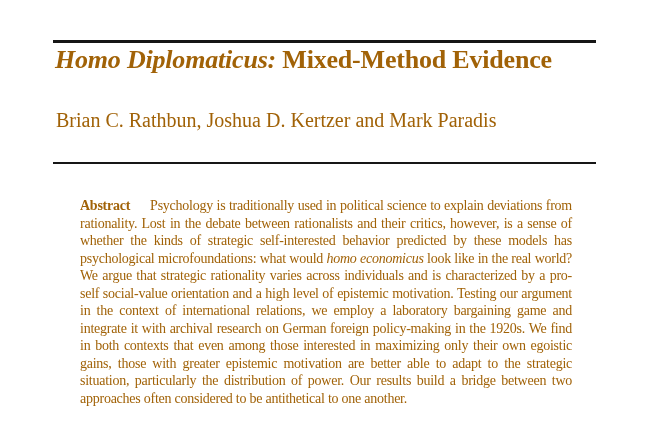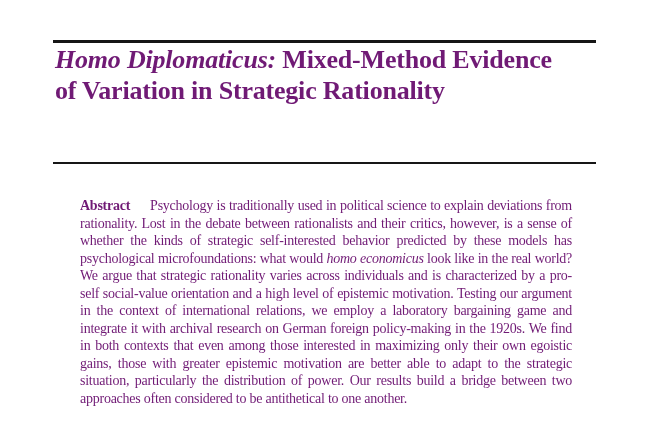--- a/index.html
+++ b/index.html
@@ -7,21 +7,21 @@
     padding: 0;
     background: #ffffff;
   }
   .page {
     position: relative;
     width: 632px;
     height: 432px;
     background: #ffffff;
     overflow: hidden;
     font-family: "Liberation Serif", "DejaVu Serif", serif;
-    color: #701a75;
+    color: #a16207;
   }
   .rule {
     position: absolute;
     left: 53px;
     width: 543px;
     background: #161616;
   }
   .rule-top {
     top: 40px;
     height: 2.5px;
@@ -78,21 +78,21 @@
 </style>
 </head>
 <body>
 
 <div class="page">
 
   <div class="rule rule-top"></div>
 
   <h1 class="paper-title">
     <span class="t-line"><em>Homo Diplomaticus:</em><span> Mixed-Method Evidence</span></span>
-    <span class="t-line">of Variation in Strategic Rationality</span>
   </h1>
 
+  <div class="authors">Brian C. Rathbun, Joshua D. Kertzer and Mark Paradis</div>
 
   <div class="rule rule-mid"></div>
 
   <p class="abstract"><b class="abs-label">Abstract</b><span>Psychology is traditionally used in political science to explain deviations from rationality. Lost in the debate between rationalists and their critics, however, is a sense of whether the kinds of strategic self-interested behavior predicted by these models has psychological microfoundations: what would </span><em>homo economicus</em><span> look like in the real world? We argue that strategic rationality varies across individuals and is characterized by a pro-self social-value orientation and a high level of epistemic motivation. Testing our argument in the context of international relations, we employ a laboratory bargaining game and integrate it with archival research on German foreign policy-making in the 1920s. We find in both contexts that even among those interested in maximizing only their own egoistic gains, those with greater epistemic motivation are better able to adapt to the strategic situation, particularly the distribution of power. Our results build a bridge between two approaches often considered to be antithetical to one another.</span></p>
 
 </div>
 
 </body></html>

